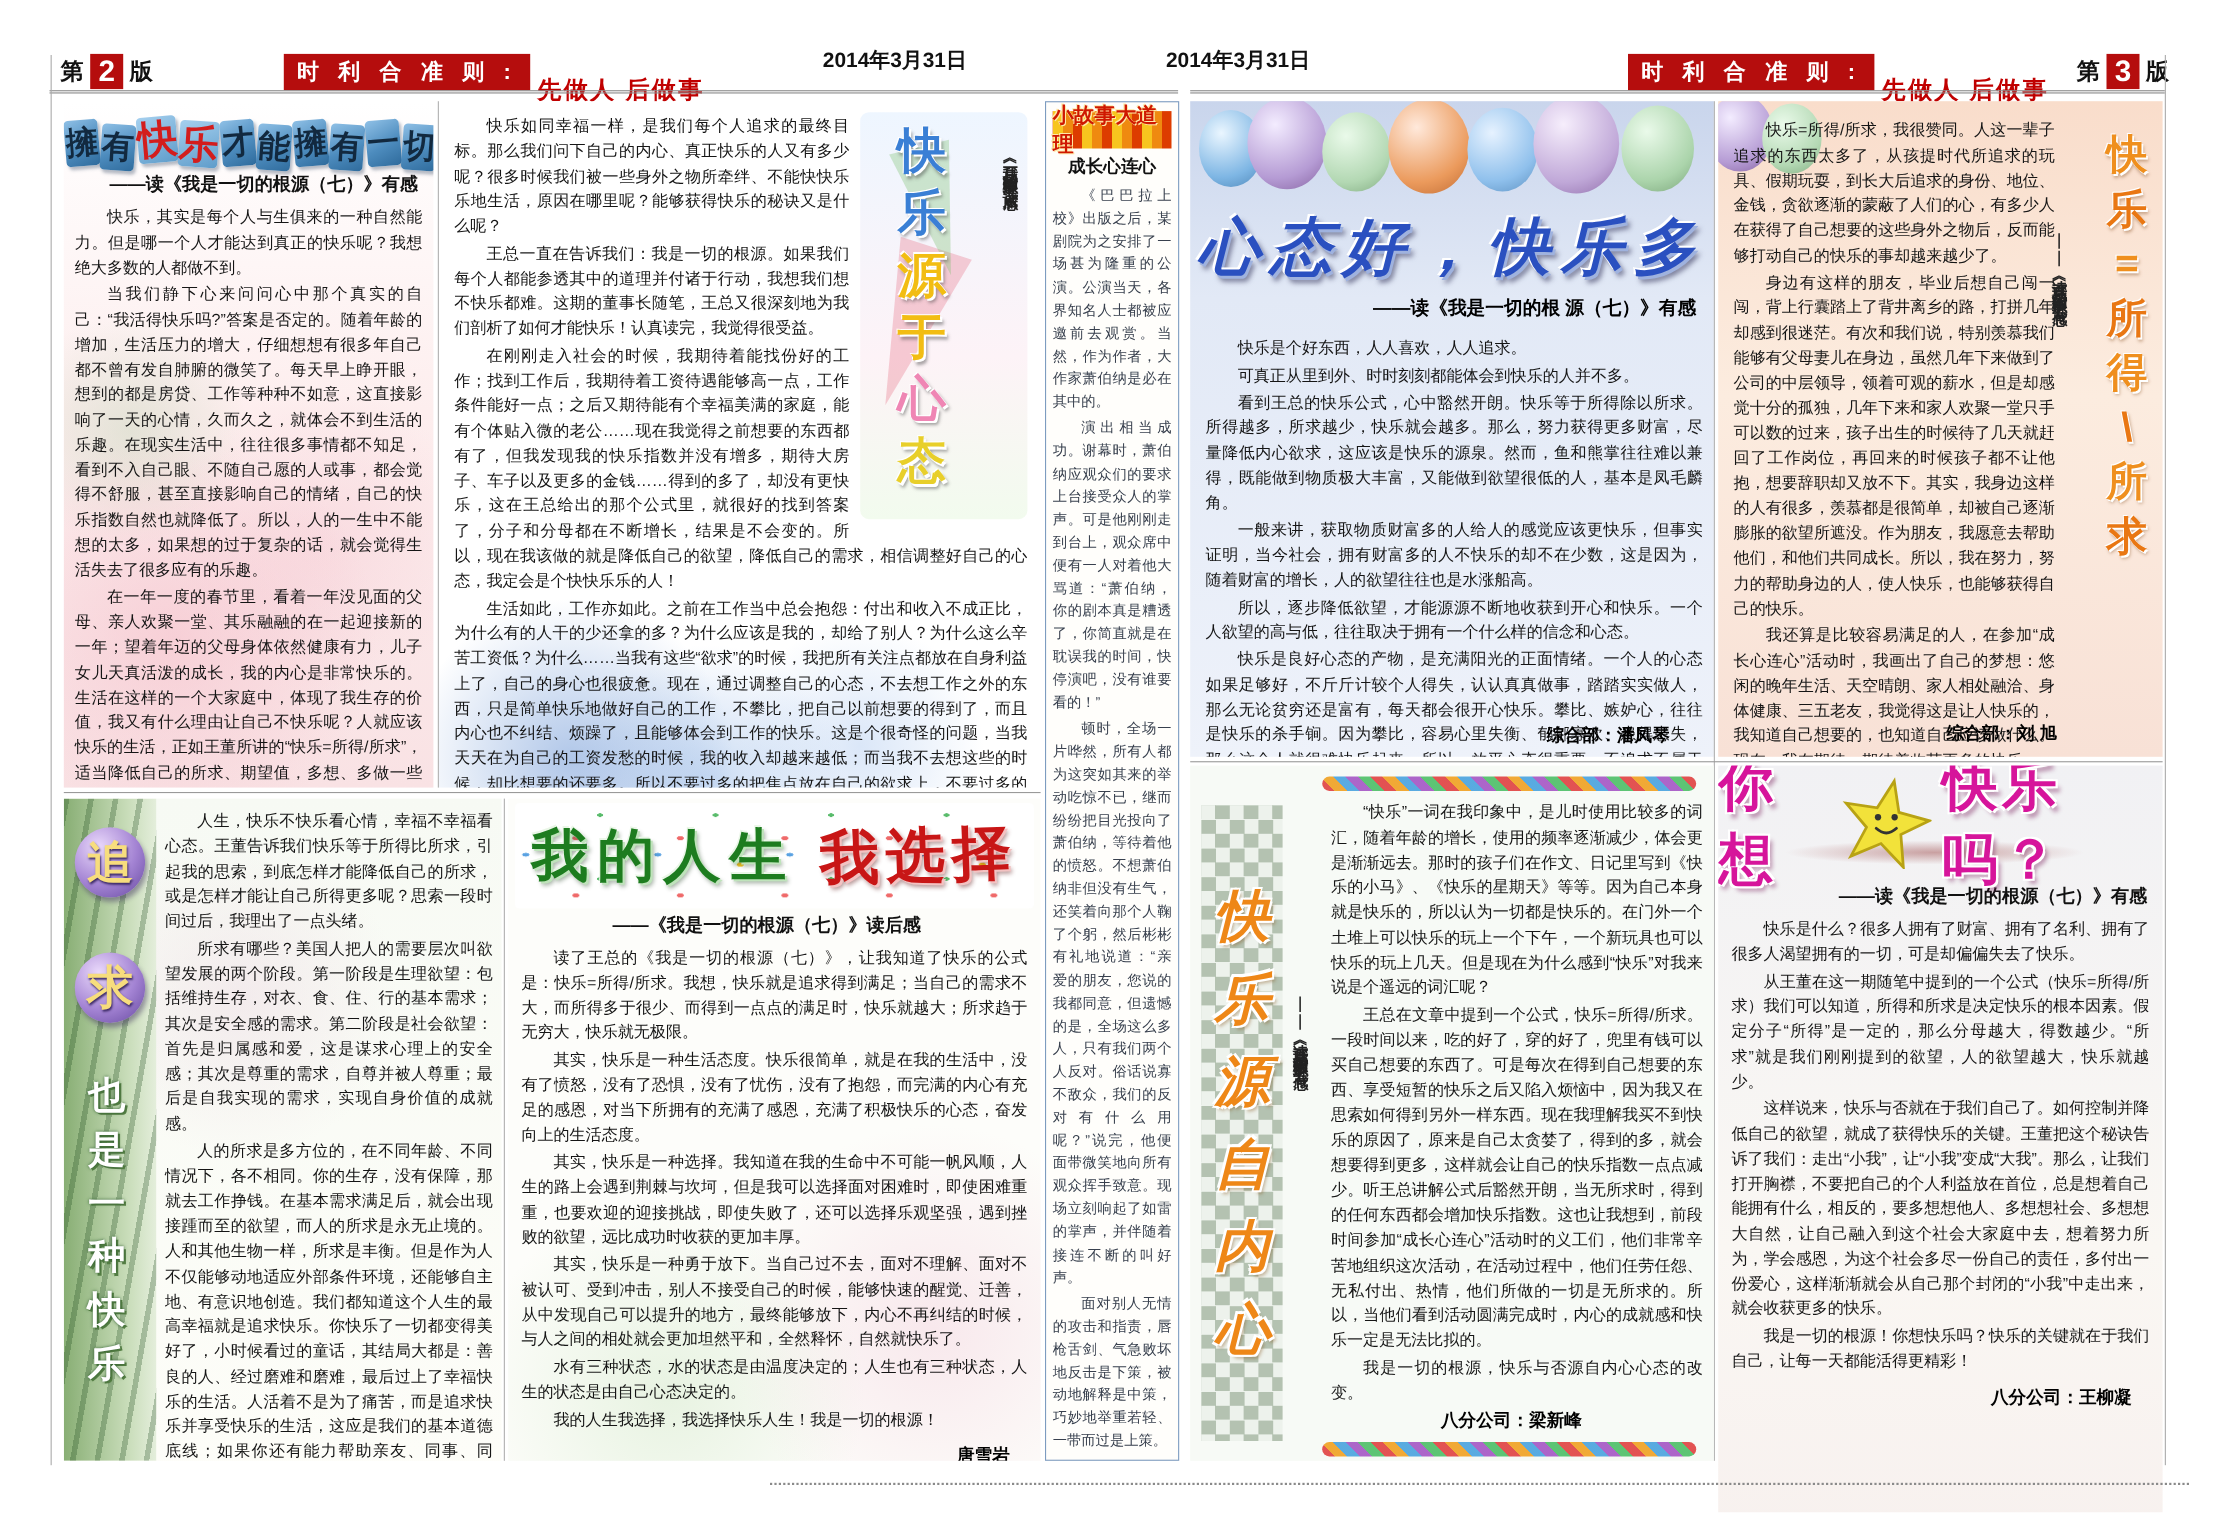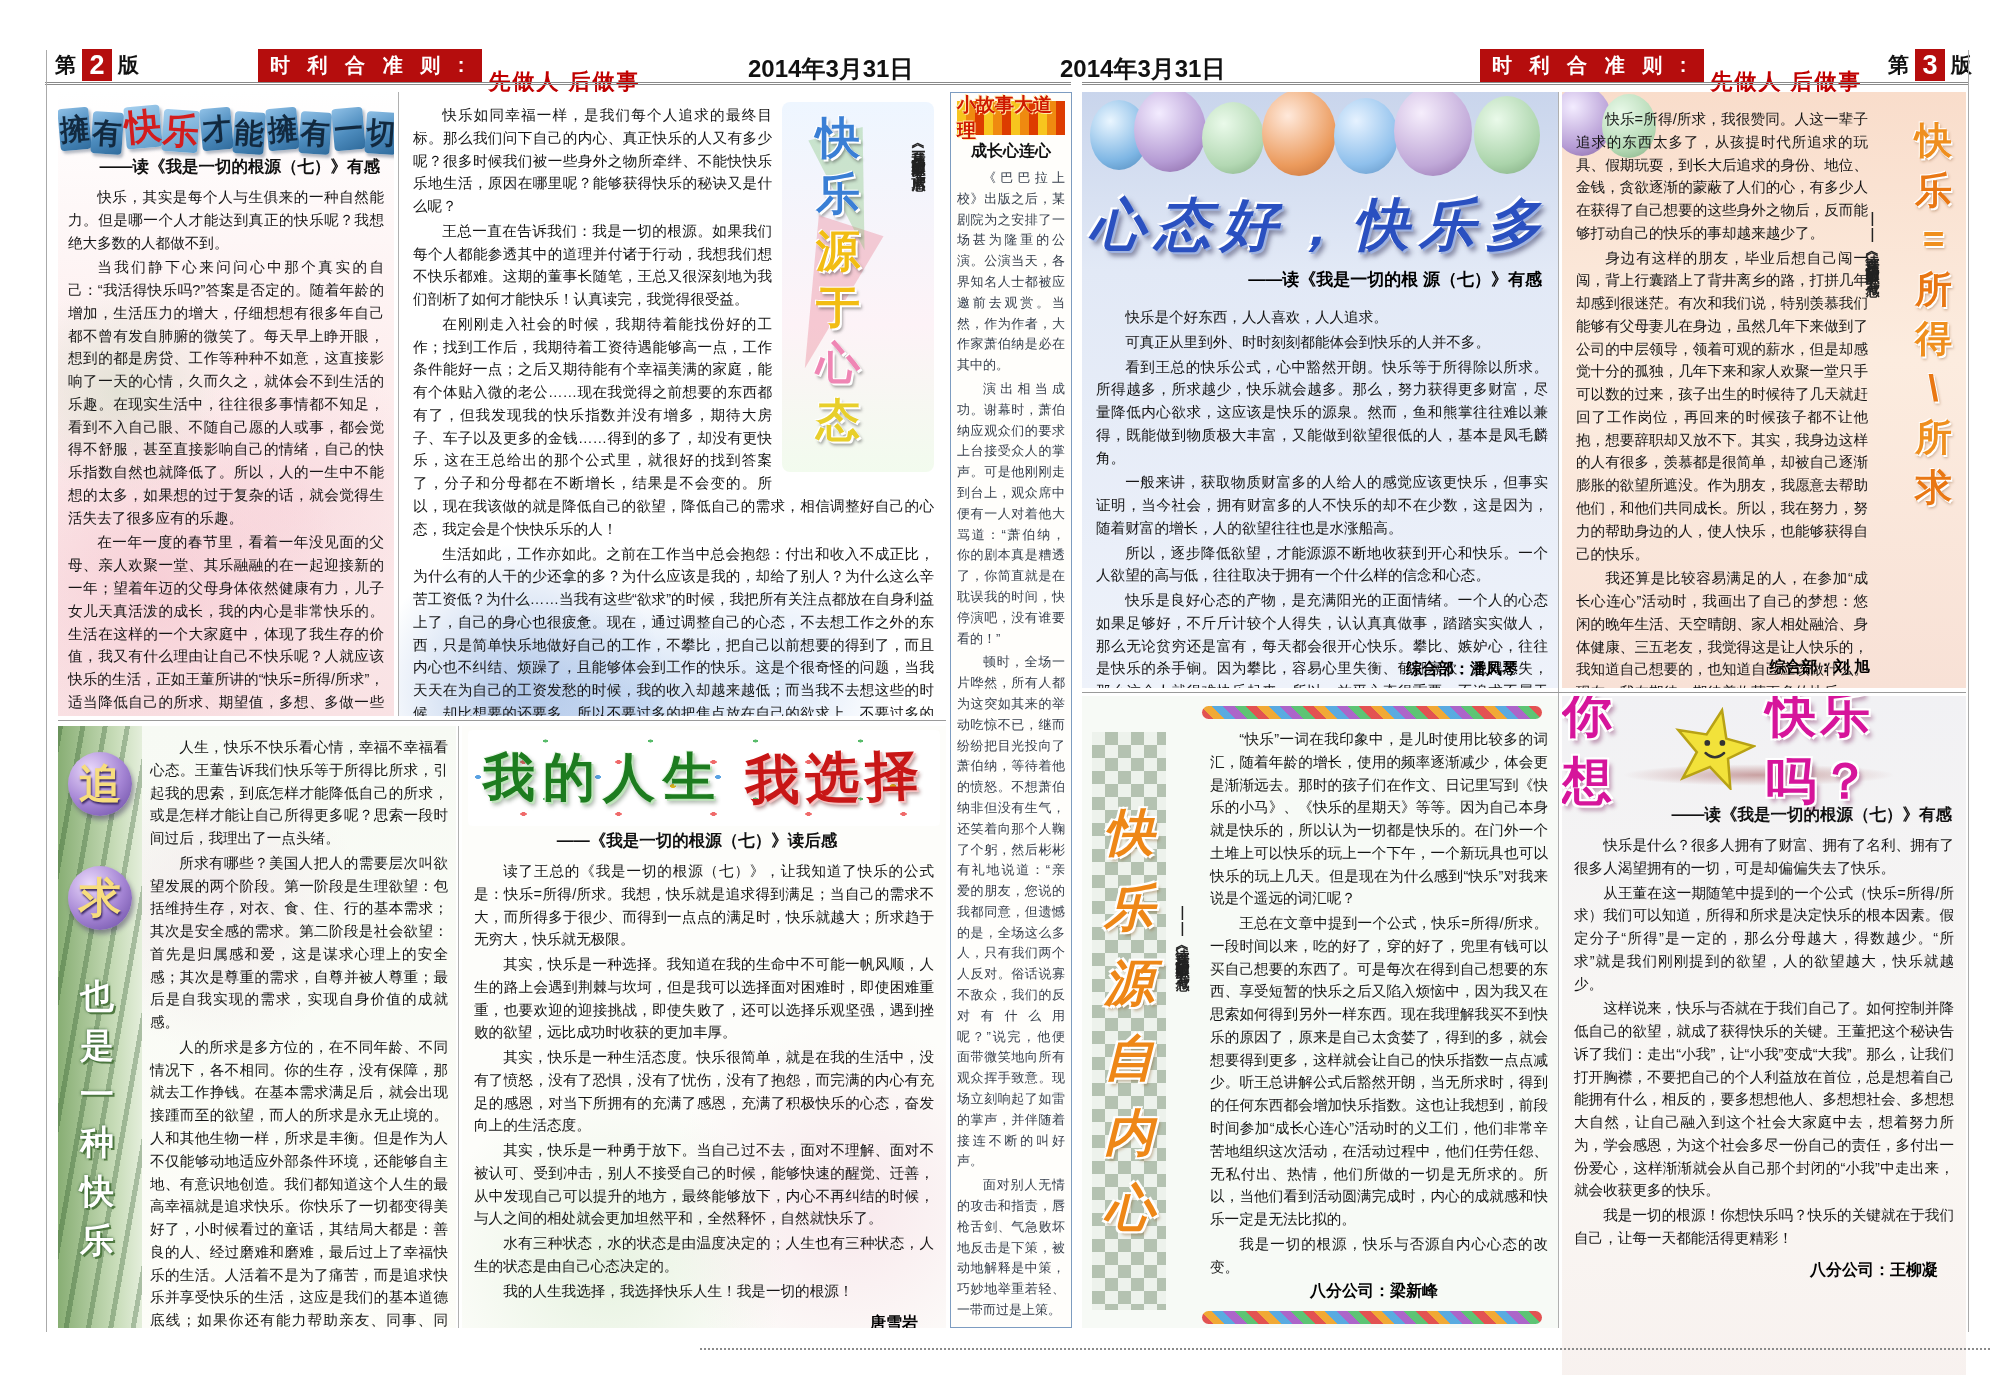--- a/index.html
+++ b/index.html
@@ -7,21 +7,21 @@
   #sheet{position:relative;width:2013px;height:1375px;background:#fff;overflow:hidden;}
 
   
   .hdr-item{position:absolute;top:50px;height:30px;display:flex;align-items:center;gap:6px;}
   .pg-word{font-size:21px;font-weight:bold;color:#111;}
   .pg-box{width:30px;height:32px;background:#b50d0d;color:#fff;font-size:27px;font-weight:bold;
           display:flex;align-items:center;justify-content:center;}
   .slogan-box{background:#b50d0d;color:#fff;font-weight:bold;font-size:20px;letter-spacing:6px;
               padding:3px 12px;}
   .slogan-red{color:#c00000;font-weight:bold;font-size:22px;letter-spacing:2px;margin-top:33px;}
-  .date{position:absolute;top:53px;font-size:24px;font-weight:bold;color:#111;}
+  .date{position:absolute;top:42px;font-size:19px;font-weight:bold;color:#111;}
   .hdr-rule{position:absolute;top:82px;height:0;border-top:3px double #8a8a8a;}
   .edge{position:absolute;width:0;border-left:1px solid #aaa;}
 
   
   .art{position:absolute;overflow:hidden;box-sizing:border-box;}
   .body-text p{margin:2px 0;text-indent:2em;text-align:justify;font-size:14.6px;line-height:1.56;color:#151515;}
   .sub{font-weight:bold;font-size:16.5px;color:#111;text-align:right;margin:4px 14px 8px 0;}
   .byline{font-weight:bold;font-size:16px;color:#000;text-align:right;padding-right:28px;margin-top:10px;}
   .vline{position:absolute;width:0;border-left:1px solid #b0b0b0;}
   .hline{position:absolute;height:0;border-top:1px solid #9a9a9a;}
@@ -265,22 +265,22 @@
   <div class="vline" style="left:458px;top:726px;height:602px;"></div>
 
   <div class="art mylife-bg" style="left:462px;top:726px;width:484px;height:602px;">
     <div class="mylife-banner">
       <span class="mylife-main">我的人生</span>
       <span class="mylife-acc">我选择</span>
     </div>
     <div class="sub" style="text-align:center;">——《我是一切的根源（七）》读后感</div>
     <div class="body-text" style="padding:0 12px;">
       <p>读了王总的《我是一切的根源（七）》，让我知道了快乐的公式是：快乐=所得/所求。我想，快乐就是追求得到满足；当自己的需求不大，而所得多于很少、而得到一点点的满足时，快乐就越大；所求趋于无穷大，快乐就无极限。</p>
+      <p>其实，快乐是一种生活态度。快乐很简单，就是在我的生活中，没有了愤怒，没有了恐惧，没有了忧伤，没有了抱怨，而完满的内心有充足的感恩，对当下所拥有的充满了感恩，充满了积极快乐的心态，奋发向上的生活态度。</p>
       <p>其实，快乐是一种选择。我知道在我的生命中不可能一帆风顺，人生的路上会遇到荆棘与坎坷，但是我可以选择面对困难时，即使困难重重，也要欢迎的迎接挑战，即使失败了，还可以选择乐观坚强，遇到挫败的欲望，远比成功时收获的更加丰厚。</p>
-      <p>其实，快乐是一种生活态度。快乐很简单，就是在我的生活中，没有了愤怒，没有了恐惧，没有了忧伤，没有了抱怨，而完满的内心有充足的感恩，对当下所拥有的充满了感恩，充满了积极快乐的心态，奋发向上的生活态度。</p>
       <p>其实，快乐是一种勇于放下。当自己过不去，面对不理解、面对不被认可、受到冲击，别人不接受自己的时候，能够快速的醒觉、迁善，从中发现自己可以提升的地方，最终能够放下，内心不再纠结的时候，与人之间的相处就会更加坦然平和，全然释怀，自然就快乐了。</p>
       <p>水有三种状态，水的状态是由温度决定的；人生也有三种状态，人生的状态是由自己心态决定的。</p>
       <p>我的人生我选择，我选择快乐人生！我是一切的根源！</p>
     </div>
     <div class="byline">唐雪岩</div>
   </div>
 
   <div class="art gm" style="left:1082px;top:92px;width:476px;height:596px;">
     <div class="balloon" style="left:8px;top:8px;width:58px;height:70px;background:radial-gradient(circle at 35% 30%,#eaf6ff,#7eb6e4 65%,#4d86b8);"></div>
     <div class="balloon" style="left:52px;top:-4px;width:72px;height:84px;background:radial-gradient(circle at 35% 30%,#f3ecff,#b59bd4 65%,#84619f);"></div>

